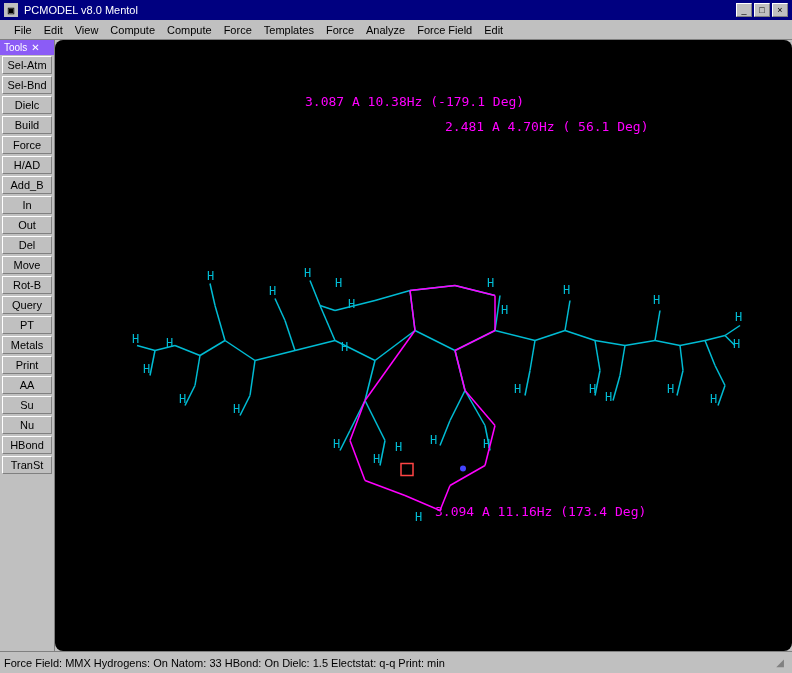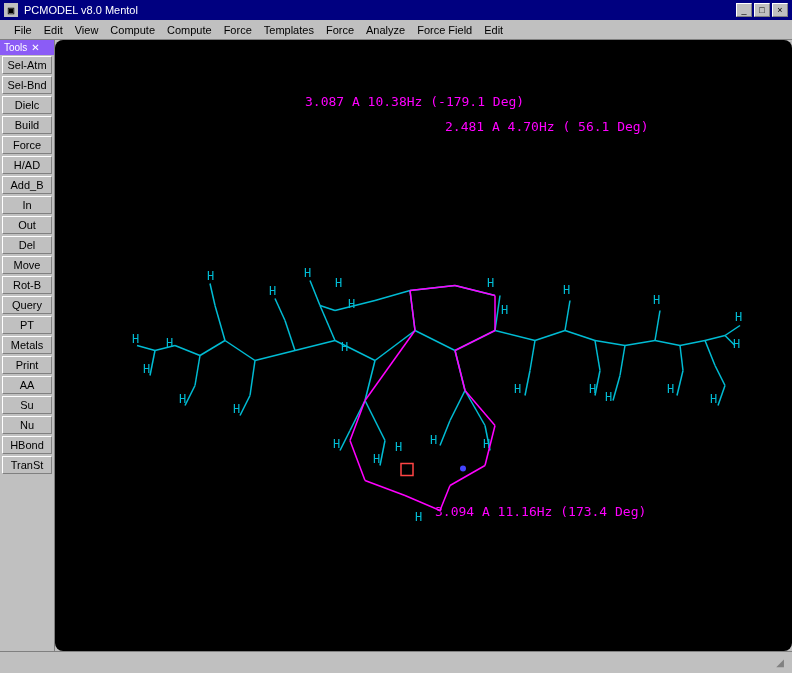--- a/index.html
+++ b/index.html
@@ -342,14 +342,15 @@
 
       <g fill="#00bcd4" font-family="monospace" font-size="12">
         <text x="360" y="470">H</text>
         <text x="340" y="400">H</text>
       </g>
     </svg>
   </div>
 </div>
 
 <div class="status-bar">
+  <span class="status-text">Force Field: MMX   Hydrogens: On   Natom: 33   HBond: On   Dielc: 1.5   Electstat: q-q   Print: min</span>
   <div class="status-grip">◢</div>
 </div>
 
 </body></html>

